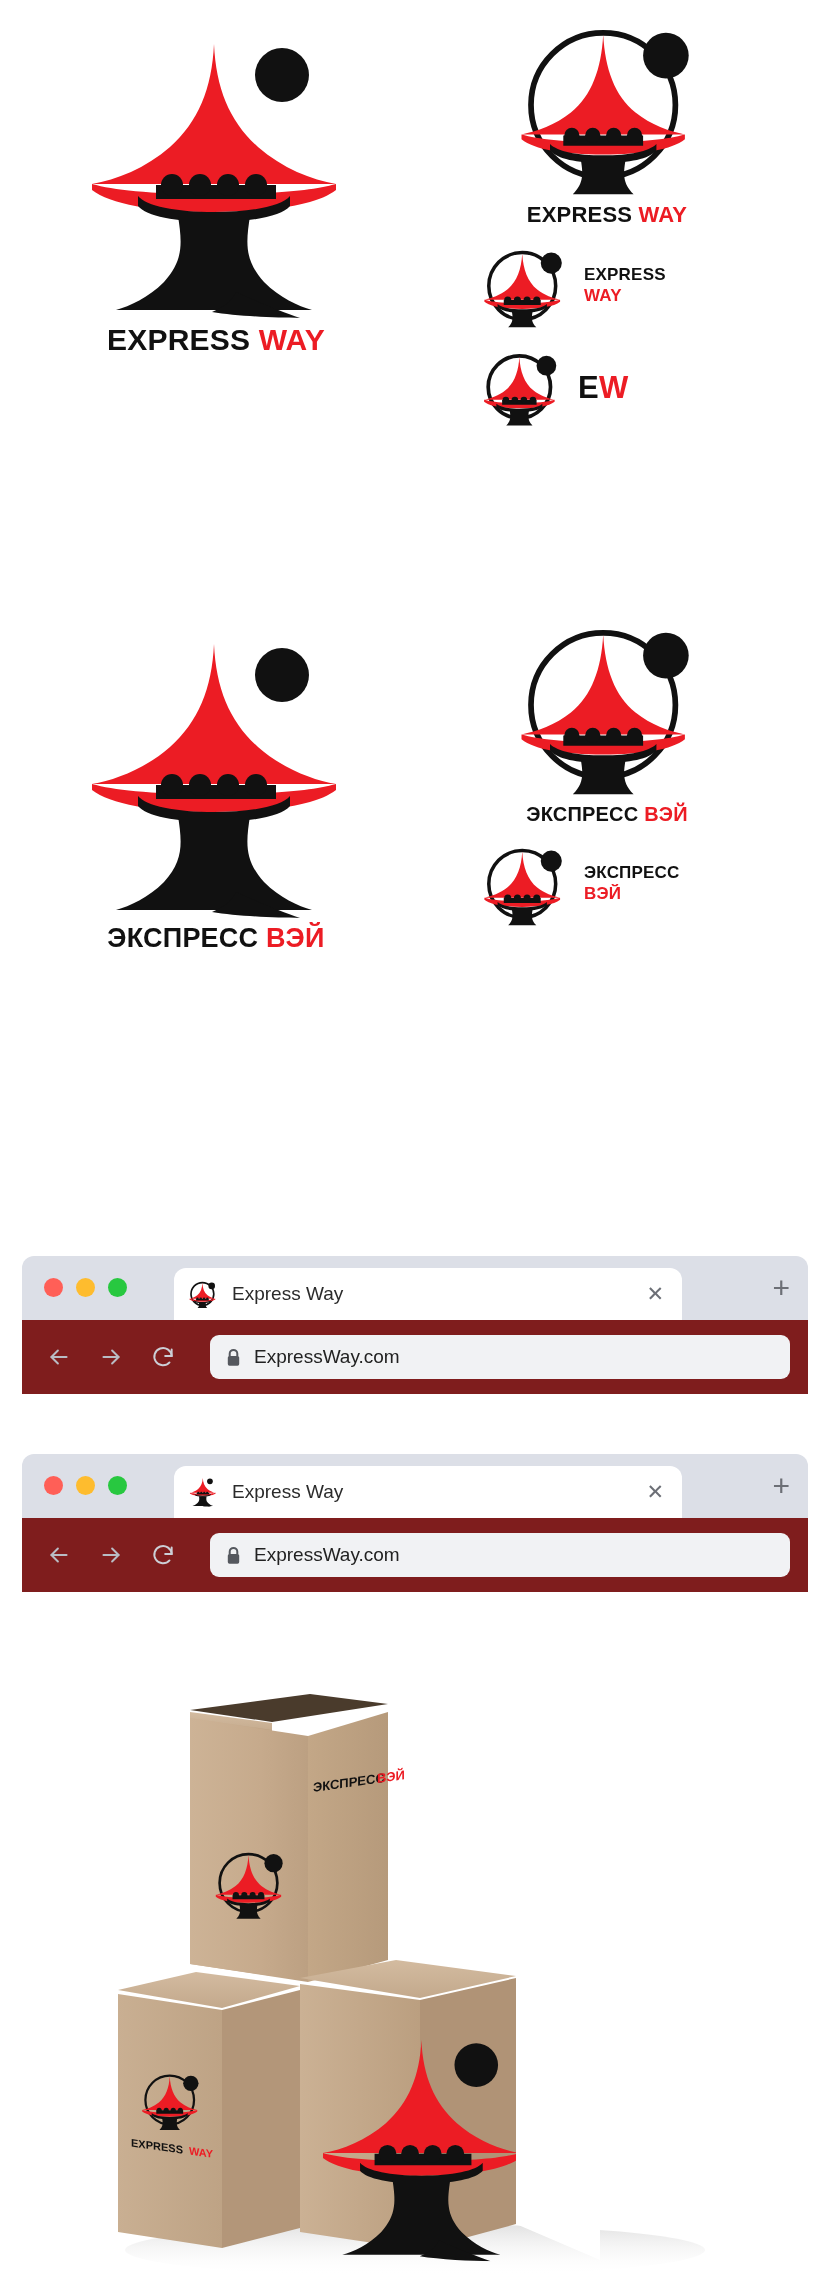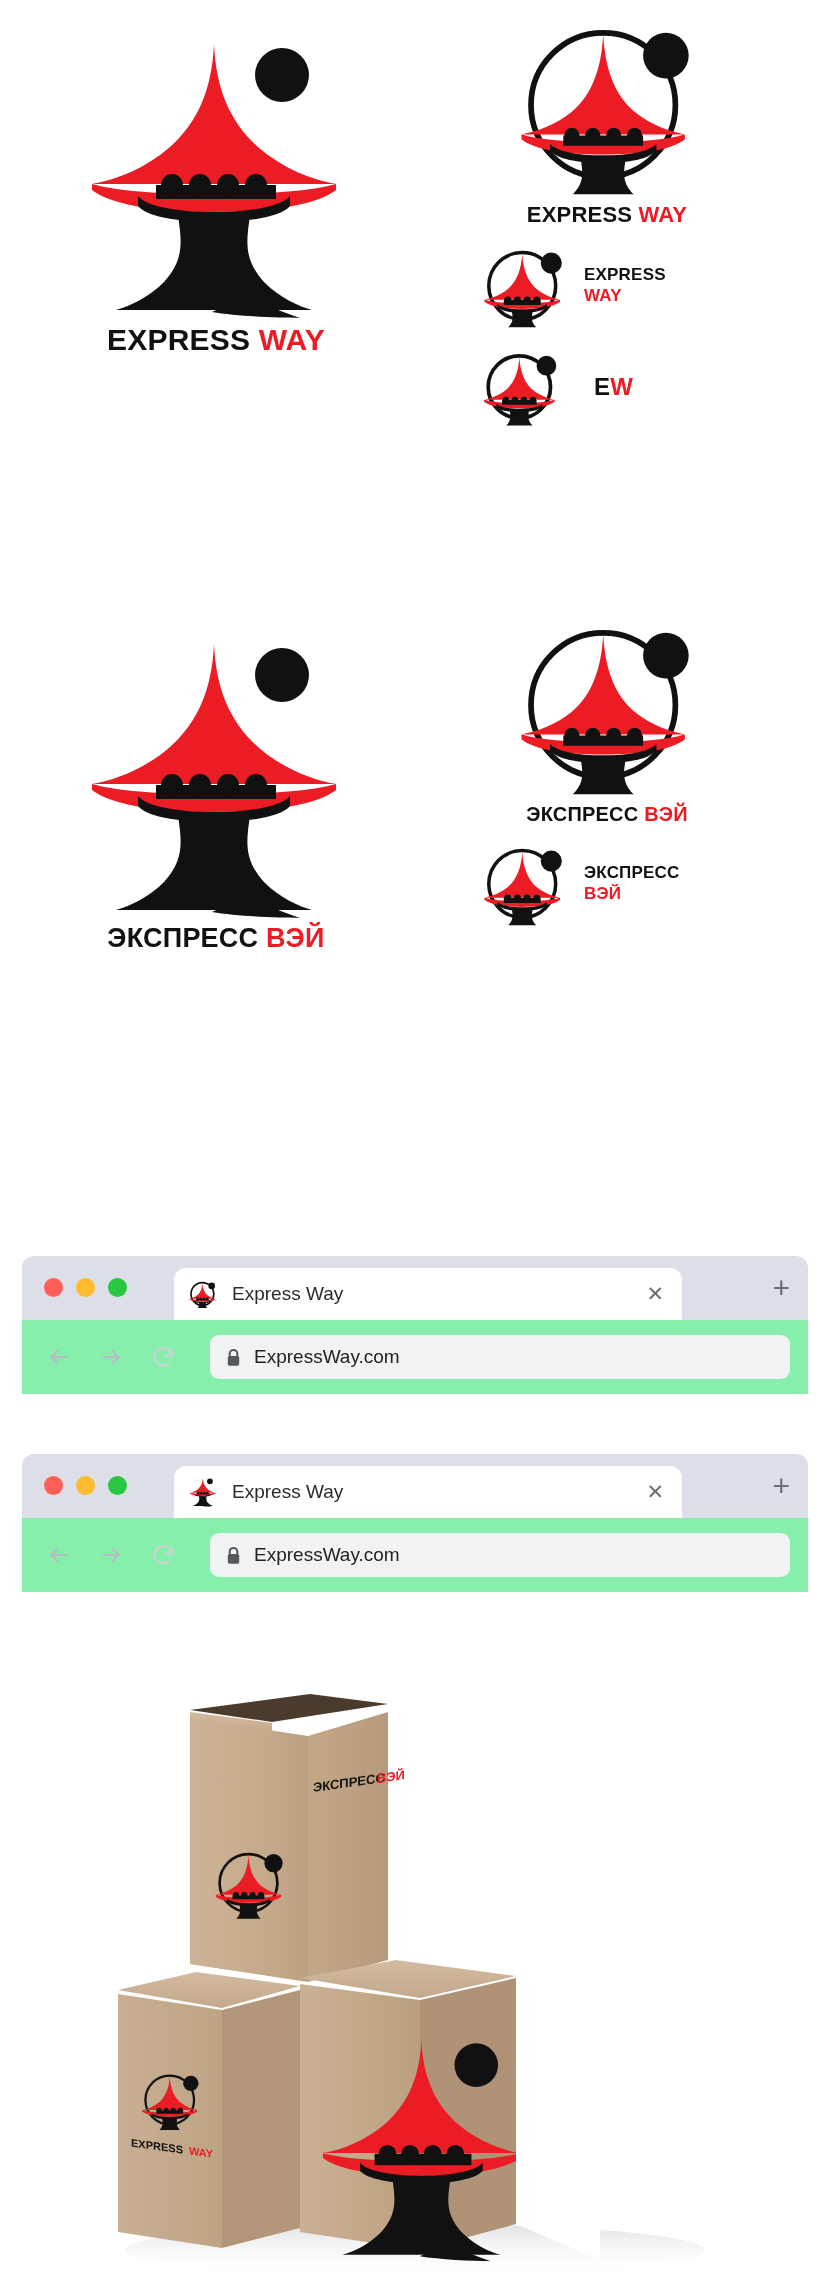--- a/index.html
+++ b/index.html
@@ -31,21 +31,21 @@
   .variant-col { position: absolute; left: 420px; top: 10px; width: 400px; }
 
   .v-badge-lockup { text-align: center; width: 290px; margin-left: 42px; }
   .v-badge-mark { width: 190px; height: 190px; display: block; margin: 0 auto; }
   .v-badge-text { margin-top: 4px; font-size: 22px; }
 
   .v-row { display: flex; align-items: center; gap: 16px; margin-top: 16px; margin-left: 60px; }
   .v-row-mark { width: 88px; height: 88px; flex: 0 0 88px; }
   .v-row-mark.sm { width: 82px; height: 82px; flex: 0 0 82px; }
   .v-stack-text { font-size: 17px; line-height: 1.22; }
-  .v-mono-text { font-size: 24px; margin-left: 16px; }
+  .v-mono-text { font-size: 31px; }
 
   
   #section-browsers { position: absolute; left: 0; top: 1240px; width: 830px; height: 400px; }
   .browser { position: absolute; left: 22px; width: 786px; }
   #browser-1 { top: 16px; }
   #browser-2 { top: 214px; }
 
   .br-chrome {
     position: relative; height: 64px;
     background: #DCDFE7; border-radius: 12px 12px 0 0;
@@ -61,21 +61,21 @@
   }
   .tab-favicon { width: 30px; height: 30px; flex: 0 0 30px; }
   .tab-title { margin-left: 14px; font-size: 19px; color: #2b2b2b; flex: 1; }
   .tab-close { font-size: 21px; color: #6c6f76; font-weight: 300; padding-right: 4px; }
   .br-newtab {
     position: absolute; right: 18px; top: 17px;
     font-size: 30px; color: #6c6f76; font-weight: 200; line-height: 1;
   }
 
   .br-toolbar {
-    height: 74px; background: #86efac;
+    height: 74px; background: #7f1d1d;
     display: flex; align-items: center; padding: 0 4px 0 24px; gap: 26px; justify-content: space-between;
   }
   .nav-ico { width: 26px; height: 26px; flex: 0 0 26px; }
   .urlbar {
     flex: 1; height: 44px; margin-left: 8px; margin-right: 14px;
     background: #F1F2F4; border-radius: 9px;
     display: flex; align-items: center; padding: 0 16px; gap: 13px;
   }
   .lock-ico { width: 15px; height: 19px; flex: 0 0 15px; }
   .url-text { font-size: 19px; color: #222; }

